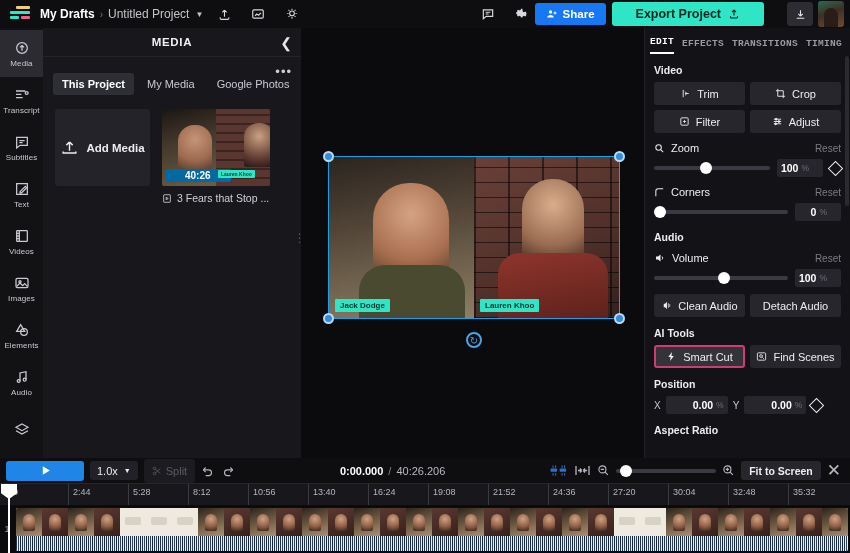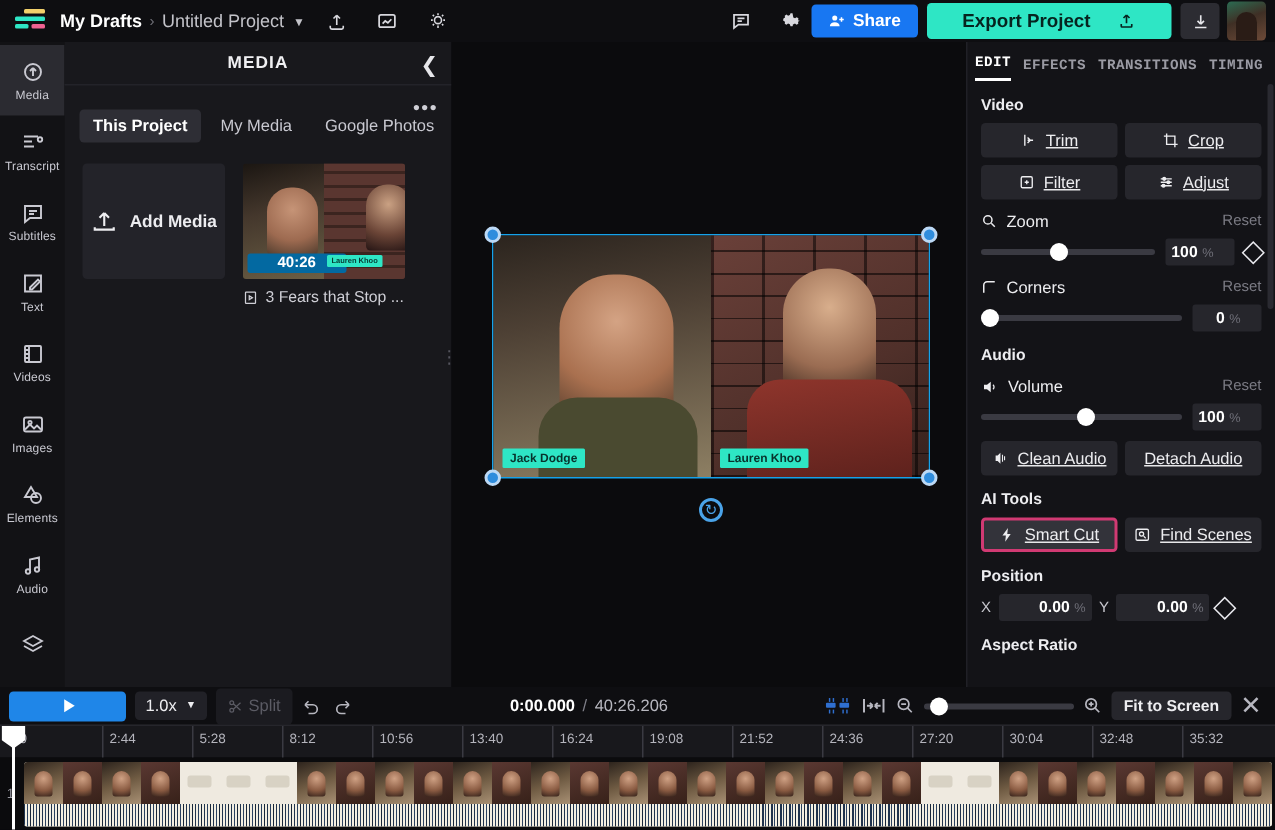--- a/index.html
+++ b/index.html
@@ -34,21 +34,21 @@
   }
   .tb-spacer { flex: 1; }
   .btn-share {
     height: 22px; background: #1877f2; color: #fff; border-radius: 3px;
     font-size: 11.5px; font-weight: bold; display: flex; align-items: center;
     gap: 5px; padding: 0 11px; margin-right: 6px;
   }
   .btn-export {
     height: 24px; background: #2ee6c5; color: #06241f; border-radius: 3px;
     font-size: 12.5px; font-weight: bold; display: flex; align-items: center;
-    gap: 18px; padding: 0 24px; margin-right: 6px;
+    gap: 7px; padding: 0 24px; margin-right: 23px;
   }
   .btn-dl {
     width: 26px; height: 24px; background: #2c2c32; border-radius: 3px;
     display: flex; align-items: center; justify-content: center; margin-right: 5px;
     color: #e6e6ea;
   }
   .avatar {
     width: 26px; height: 26px; border-radius: 3px; overflow: hidden;
     background: linear-gradient(160deg,#2b6b52 0%,#3f2f25 45%,#6d4a38 100%);
     position: relative;
@@ -194,29 +194,29 @@
   
   .rpanel {
     position: absolute; left: 644px; top: 28px; width: 206px; height: 430px;
     background: #131317; border-left: 1px solid #202026;
   }
   .rtabs { display: flex; align-items: flex-end; height: 26px; padding: 0 5px; gap: 8px; font-family: Liberation Mono, monospace; }
   .rtab { font-size: 9.5px; font-weight: bold; color: #9a9aa3; letter-spacing: .3px; padding-bottom: 5px; }
   .rtab.active { color: #fff; border-bottom: 2px solid #fff; }
   .rsec { padding: 0 9px; }
   .sec-title { font-size: 10.5px; font-weight: bold; color: #ededf0; margin: 10px 0 6px; }
-  .btn-grid { display: grid; grid-template-columns: 1fr 1fr; gap: 5px; text-decoration: underline; }
+  .btn-grid { display: grid; grid-template-columns: 1fr 1fr; gap: 5px; }
   .rbtn {
     height: 23px; background: #26262c; border-radius: 3px; display: flex;
     align-items: center; justify-content: center; gap: 6px;
     font-size: 11px; color: #ededf0;
   }
   .rbtn.hl { border: 2px solid #d13a73; background: #33333a; }
   .slider-head {
-    display: flex; gap: 6px; margin-top: 9px; color: #ededf0;
+    display: flex; align-items: center; gap: 6px; margin-top: 9px; color: #ededf0;
   }
   .slider-head .lbl { font-size: 11px; }
   .slider-head .reset { margin-left: auto; font-size: 10px; color: #7b7b84; }
   .slider-row { display: flex; align-items: center; gap: 7px; margin-top: 5px; }
   .track { flex: 1; height: 4px; background: #3a3a42; border-radius: 2px; position: relative; }
   .knob {
     position: absolute; top: -4px; width: 12px; height: 12px; border-radius: 50%; background: #fff;
   }
   .numbox {
     width: 46px; height: 18px; background: #26262c; border-radius: 2px;

